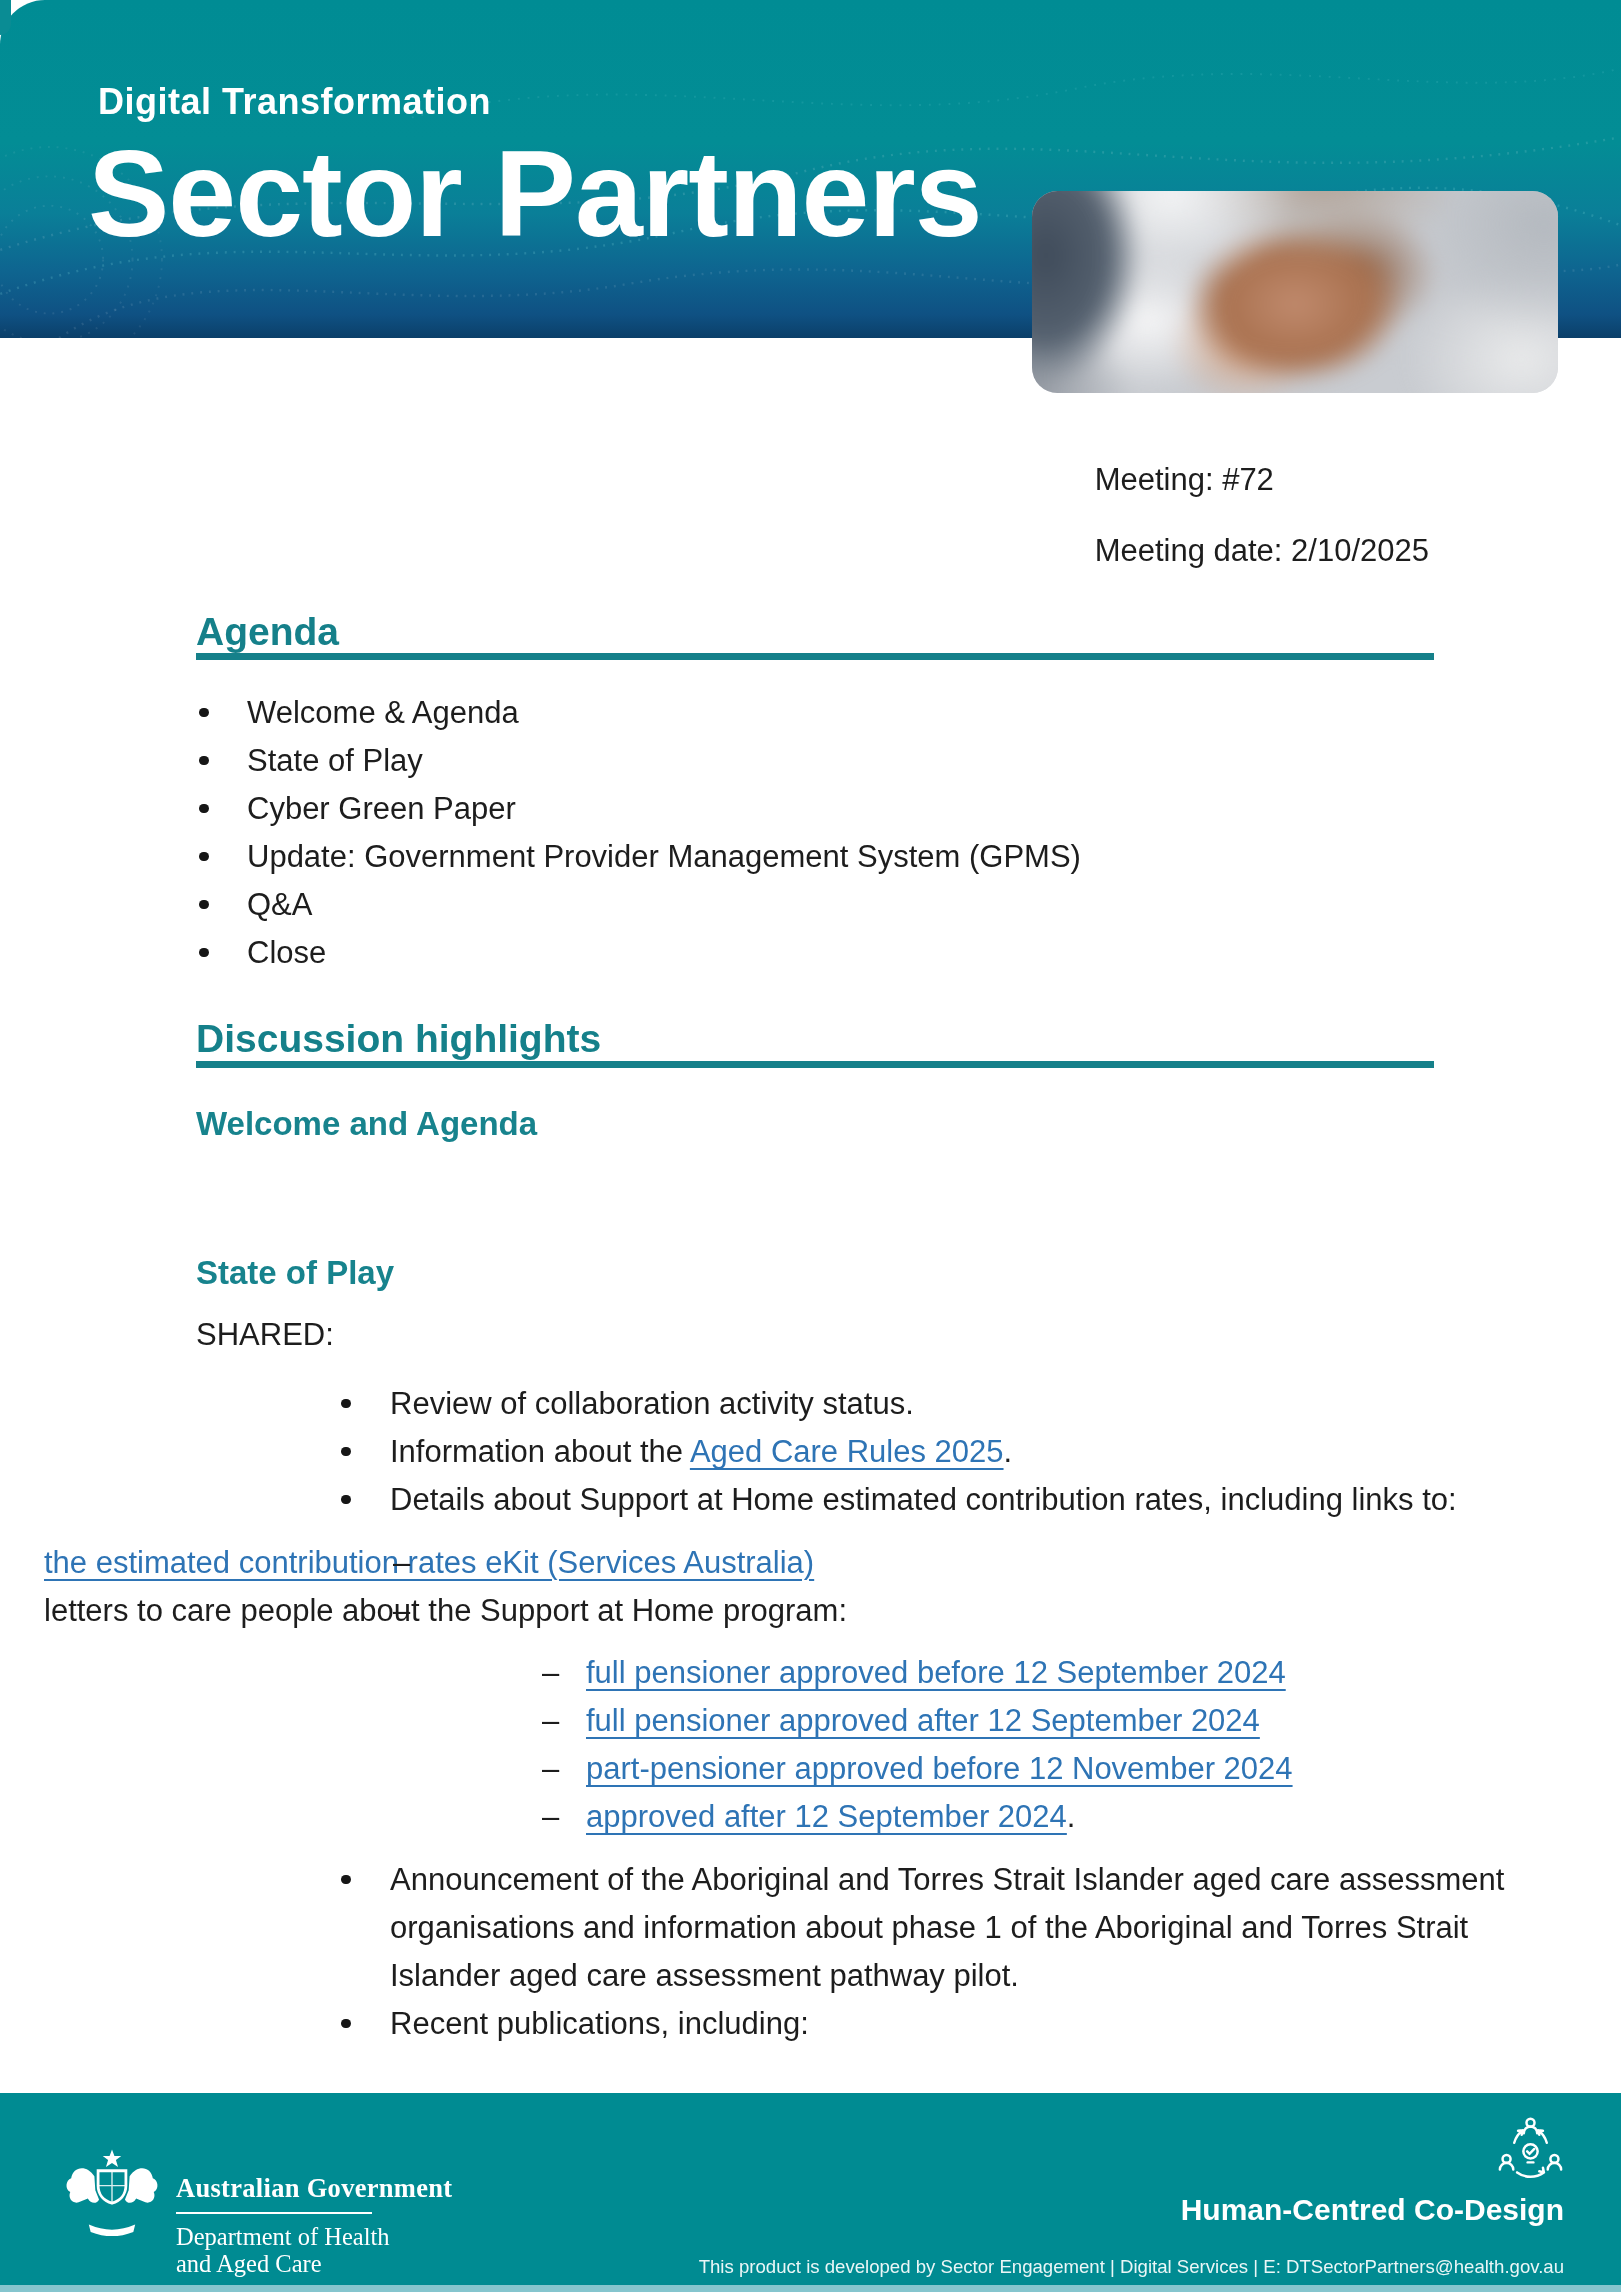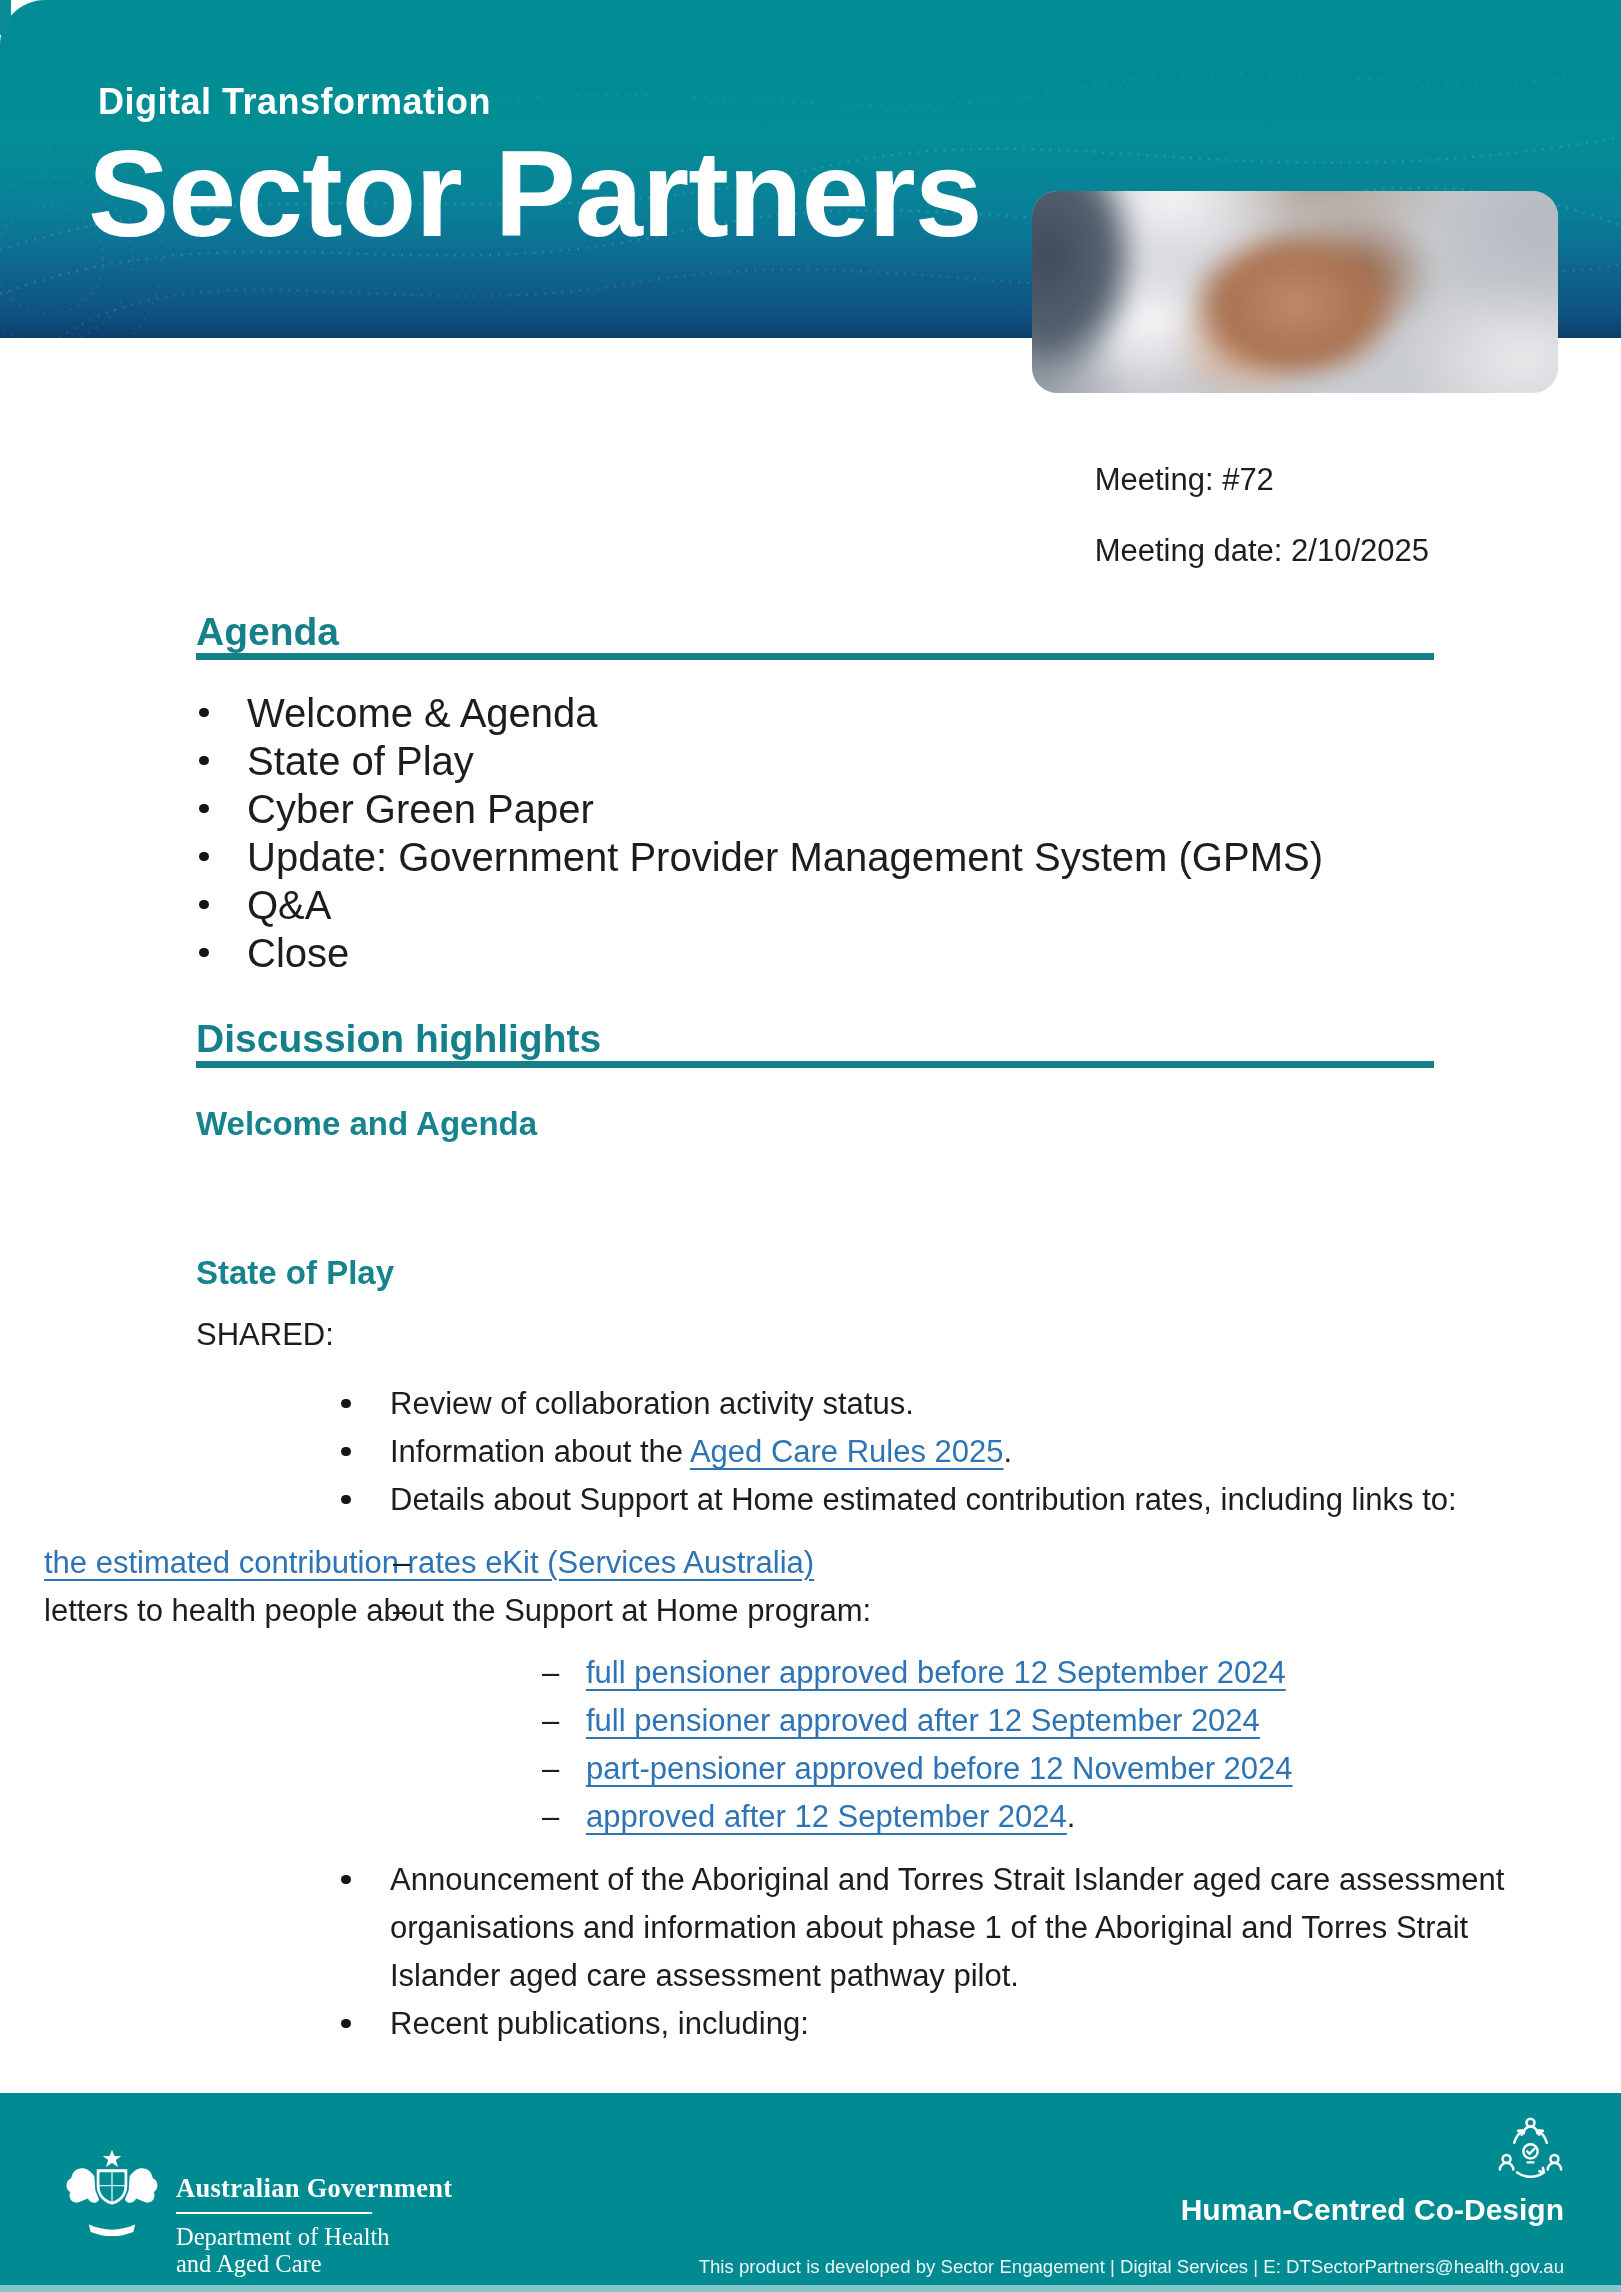--- a/index.html
+++ b/index.html
@@ -51,21 +51,21 @@
         color:#17838d; }
   .h2-welcome { top:1105px; } .h2-sop { top:1254px; }
   .body { position:absolute; left:196px; margin:0; font-size:31px; color:#1d1d1d;
           line-height:47px; }
   .p-house { top:1166px; } .p-shared { top:1311px; }
 
   
   .agenda-list { position:absolute; left:199px; top:689px; margin:0; padding:0;
                  list-style:none; }
   .agenda-list li { position:relative; padding-left:48px; line-height:48px;
-                    font-size:40px; color:#1d1d1d; }
+                    font-size:31px; color:#1d1d1d; }
   .agenda-list li::before { content:''; position:absolute; left:0; top:18.6px;
                     width:9.8px; height:9.8px; border-radius:50%; background:#161616; }
 
   
   .shared-list { position:absolute; left:0; top:1380px; margin:0; padding:0;
                  list-style:none; }
   .shared-list li { position:relative; box-sizing:border-box; line-height:48px;
                     font-size:31px; color:#1d1d1d;margin-left:44px; }
   .ind1 { padding-left:346px; width:1475px; }
   .ind2 { width:1431px; }
@@ -142,21 +142,21 @@
   <h2 class="h2 h2-welcome">Welcome and Agenda</h2>
 
   <h2 class="h2 h2-sop">State of Play</h2>
   <p class="body p-shared">SHARED:</p>
 
   <ul class="shared-list">
       <li class="ind1 m-bullet"><span>Review of collaboration activity status.</span></li>
       <li class="ind1 m-bullet"><span>Information about the </span><a href="#" class="link">Aged Care Rules 2025</a><span>.</span></li>
       <li class="ind1 m-bullet"><span>Details about Support at Home estimated contribution rates, including links to:</span></li>
       <li class="ind2 m-dash gap"><a href="#" class="link">the estimated contribution rates eKit (Services Australia)</a></li>
-      <li class="ind2 m-dash"><span>letters to health people about the Support at Home program:</span></li>
+      <li class="ind2 m-dash"><span>letters to care people about the Support at Home program:</span></li>
       <li class="ind3 m-dash gap"><a href="#" class="link">full pensioner approved before 12 September 2024</a></li>
       <li class="ind3 m-dash"><a href="#" class="link">full pensioner approved after 12 September 2024</a></li>
       <li class="ind3 m-dash"><a href="#" class="link">part-pensioner approved before 12 November 2024</a></li>
       <li class="ind3 m-dash"><a href="#" class="link">approved after 12 September 2024</a><span>.</span></li>
       <li class="ind1 m-bullet gap"><span>Announcement of the Aboriginal and Torres Strait Islander aged care assessment organisations and information about phase 1 of the Aboriginal and Torres Strait Islander aged care assessment pathway pilot.</span></li>
       <li class="ind1 m-bullet"><span>Recent publications, including:</span></li>
     </ul>
 
   <footer class="footer">
     <svg class="crest" viewBox="0 0 110 100">

